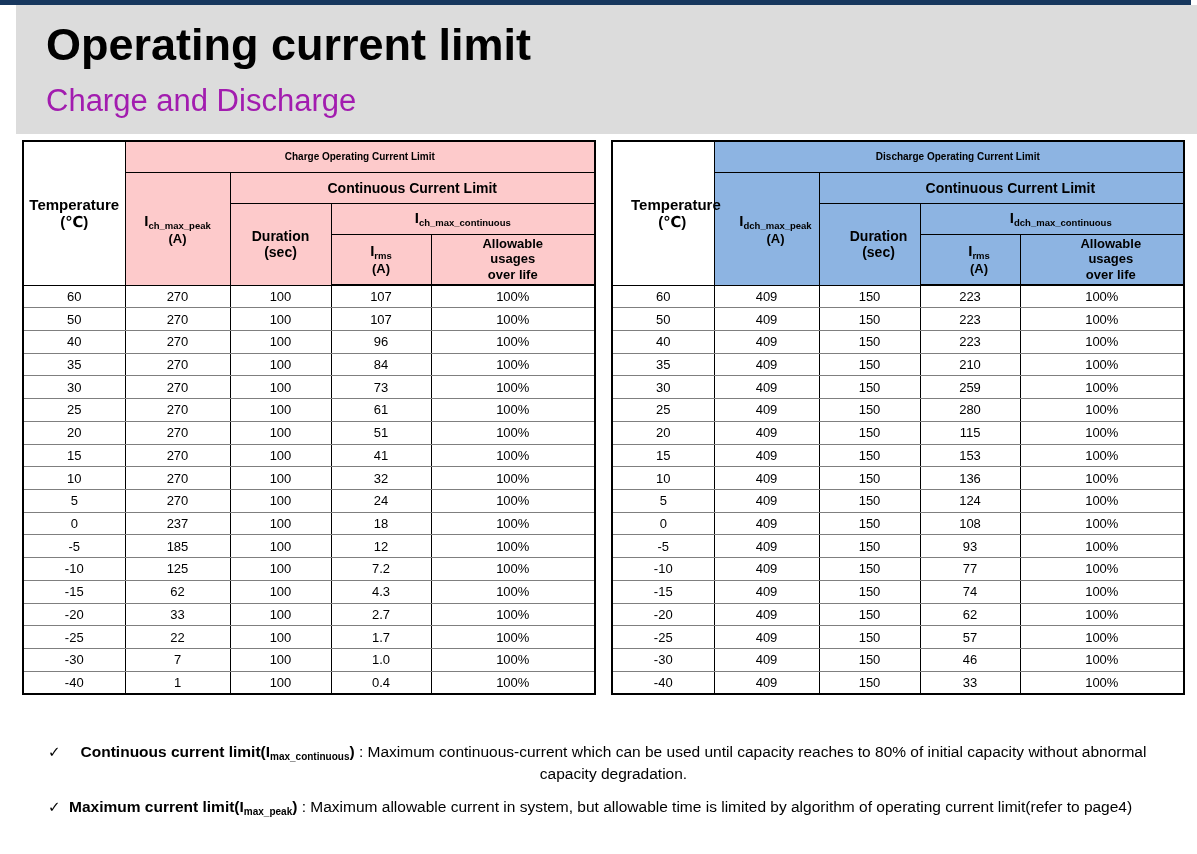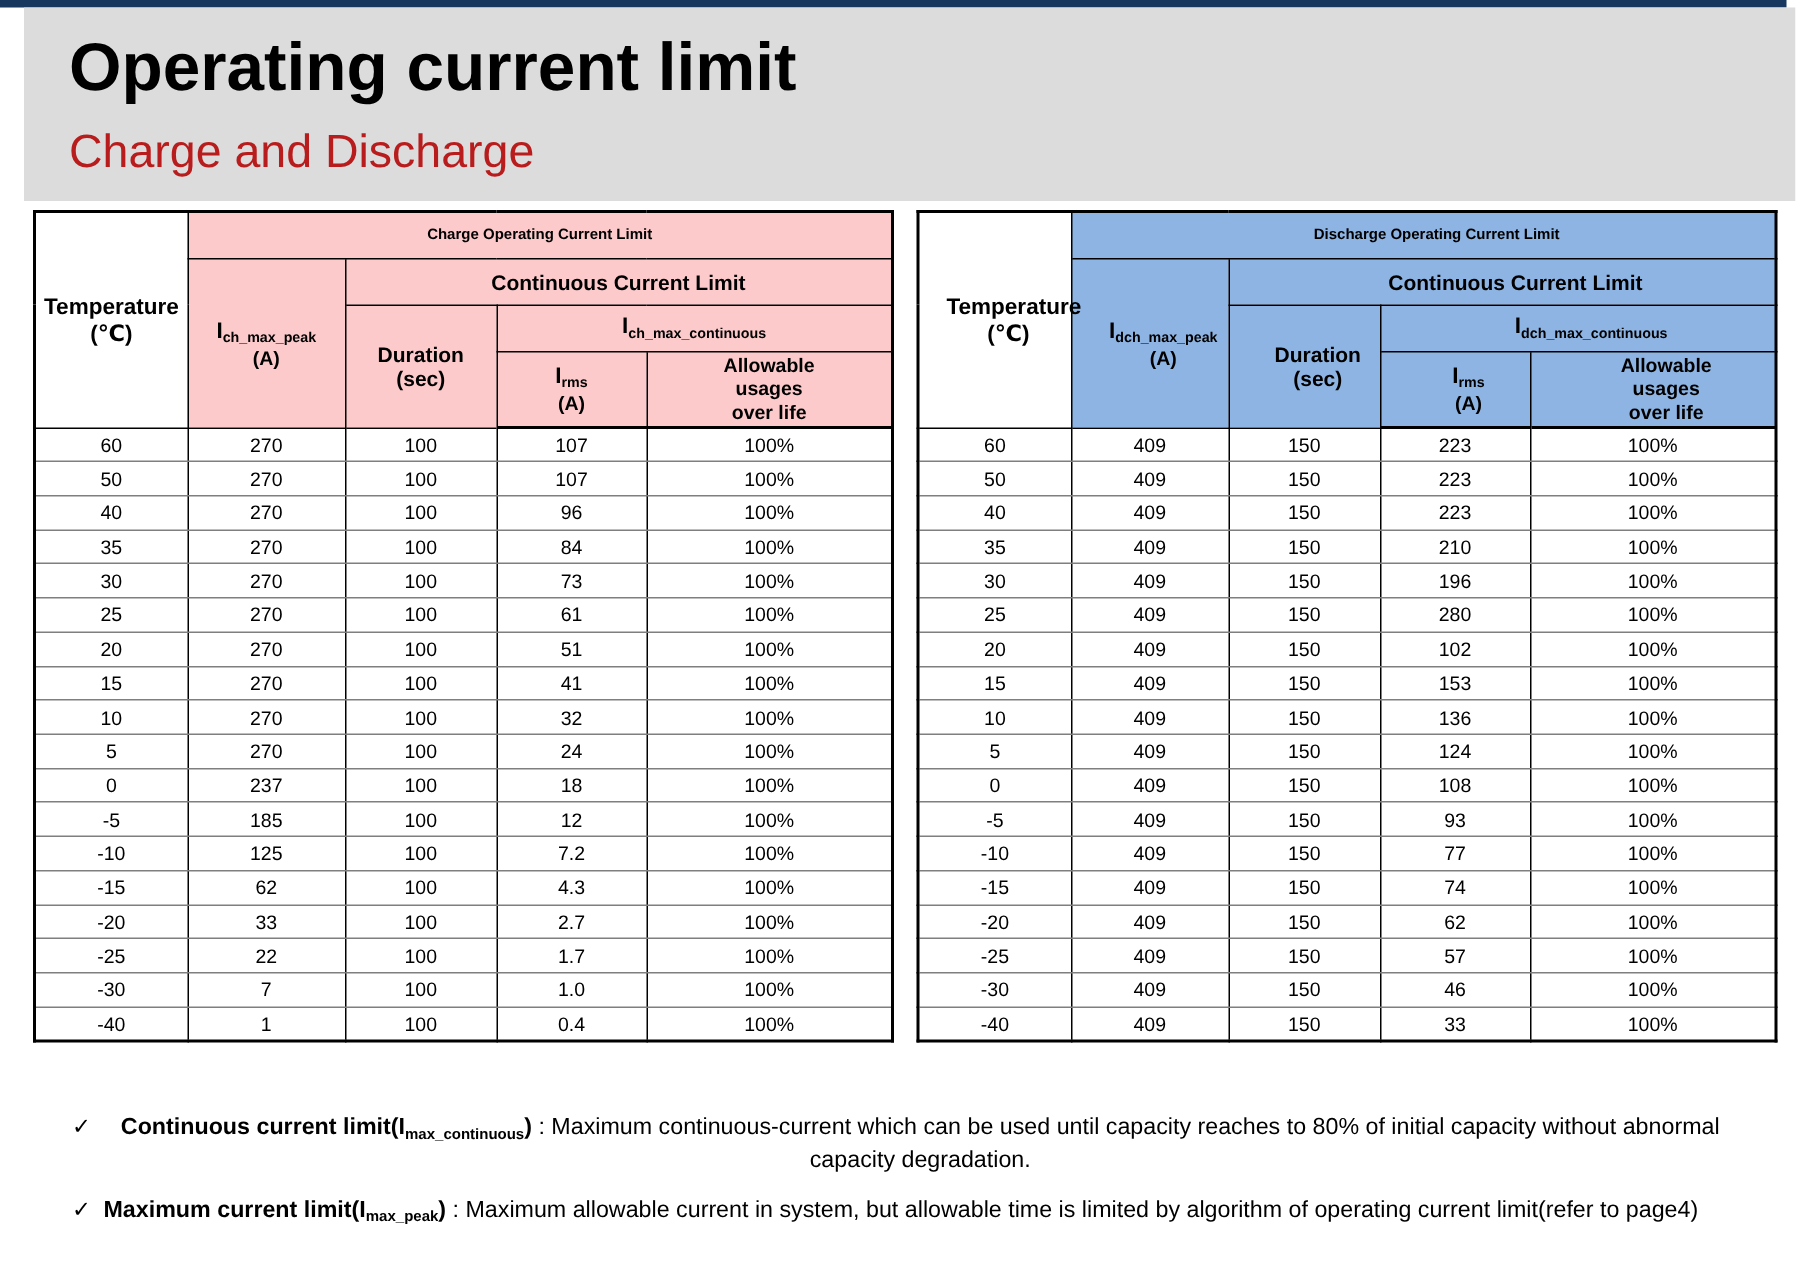--- a/index.html
+++ b/index.html
@@ -30,21 +30,21 @@
     font-size: 45px;
     font-weight: bold;
     color: #000;
     letter-spacing: 0px;
   }
   .page-subtitle {
     position: absolute;
     left: 30px; top: 78px;
     font-size: 31px;
     font-weight: normal;
-    color: #b91c1c;
+    color: #a21caf;
   }
   .tables {
     position: absolute;
     top: 140px; left: 22px;
     display: flex;
     gap: 15px;
   }
   table.limit-table {
     border-collapse: collapse;
     table-layout: fixed;
@@ -366,35 +366,35 @@
             <td>35</td>
             <td>409</td>
             <td>150</td>
             <td>210</td>
             <td>100%</td>
           </tr>
           <tr>
             <td>30</td>
             <td>409</td>
             <td>150</td>
-            <td>196</td>
+            <td>259</td>
             <td>100%</td>
           </tr>
           <tr>
             <td>25</td>
             <td>409</td>
             <td>150</td>
             <td>280</td>
             <td>100%</td>
           </tr>
           <tr>
             <td>20</td>
             <td>409</td>
             <td>150</td>
-            <td>102</td>
+            <td>115</td>
             <td>100%</td>
           </tr>
           <tr>
             <td>15</td>
             <td>409</td>
             <td>150</td>
             <td>153</td>
             <td>100%</td>
           </tr>
           <tr>

